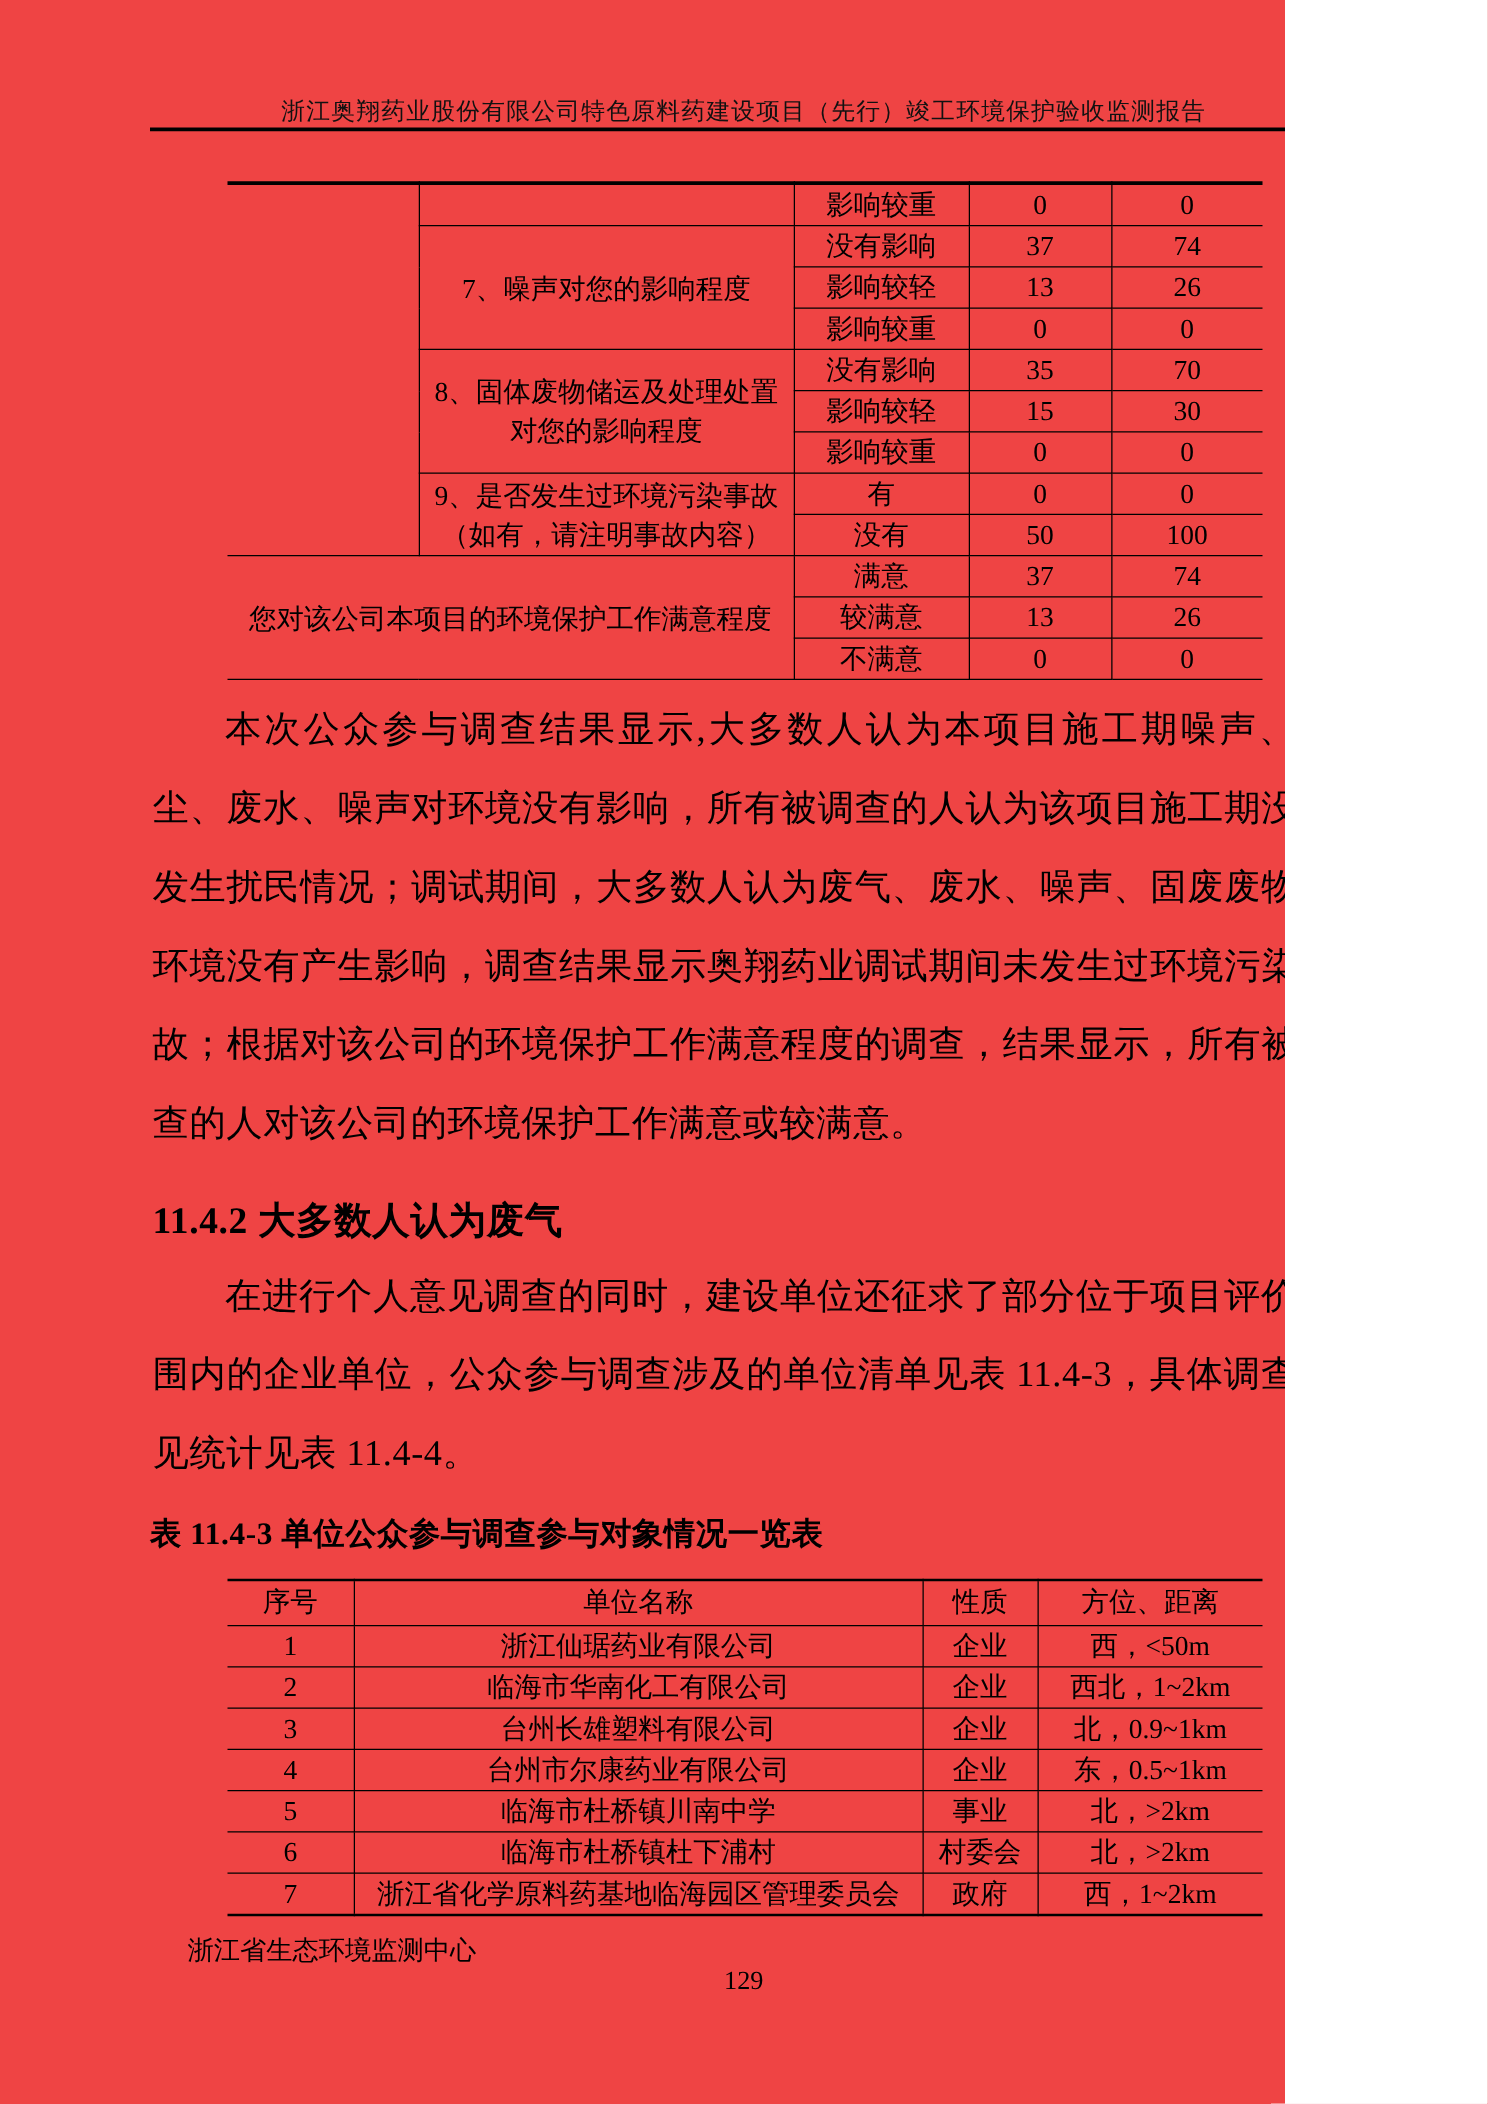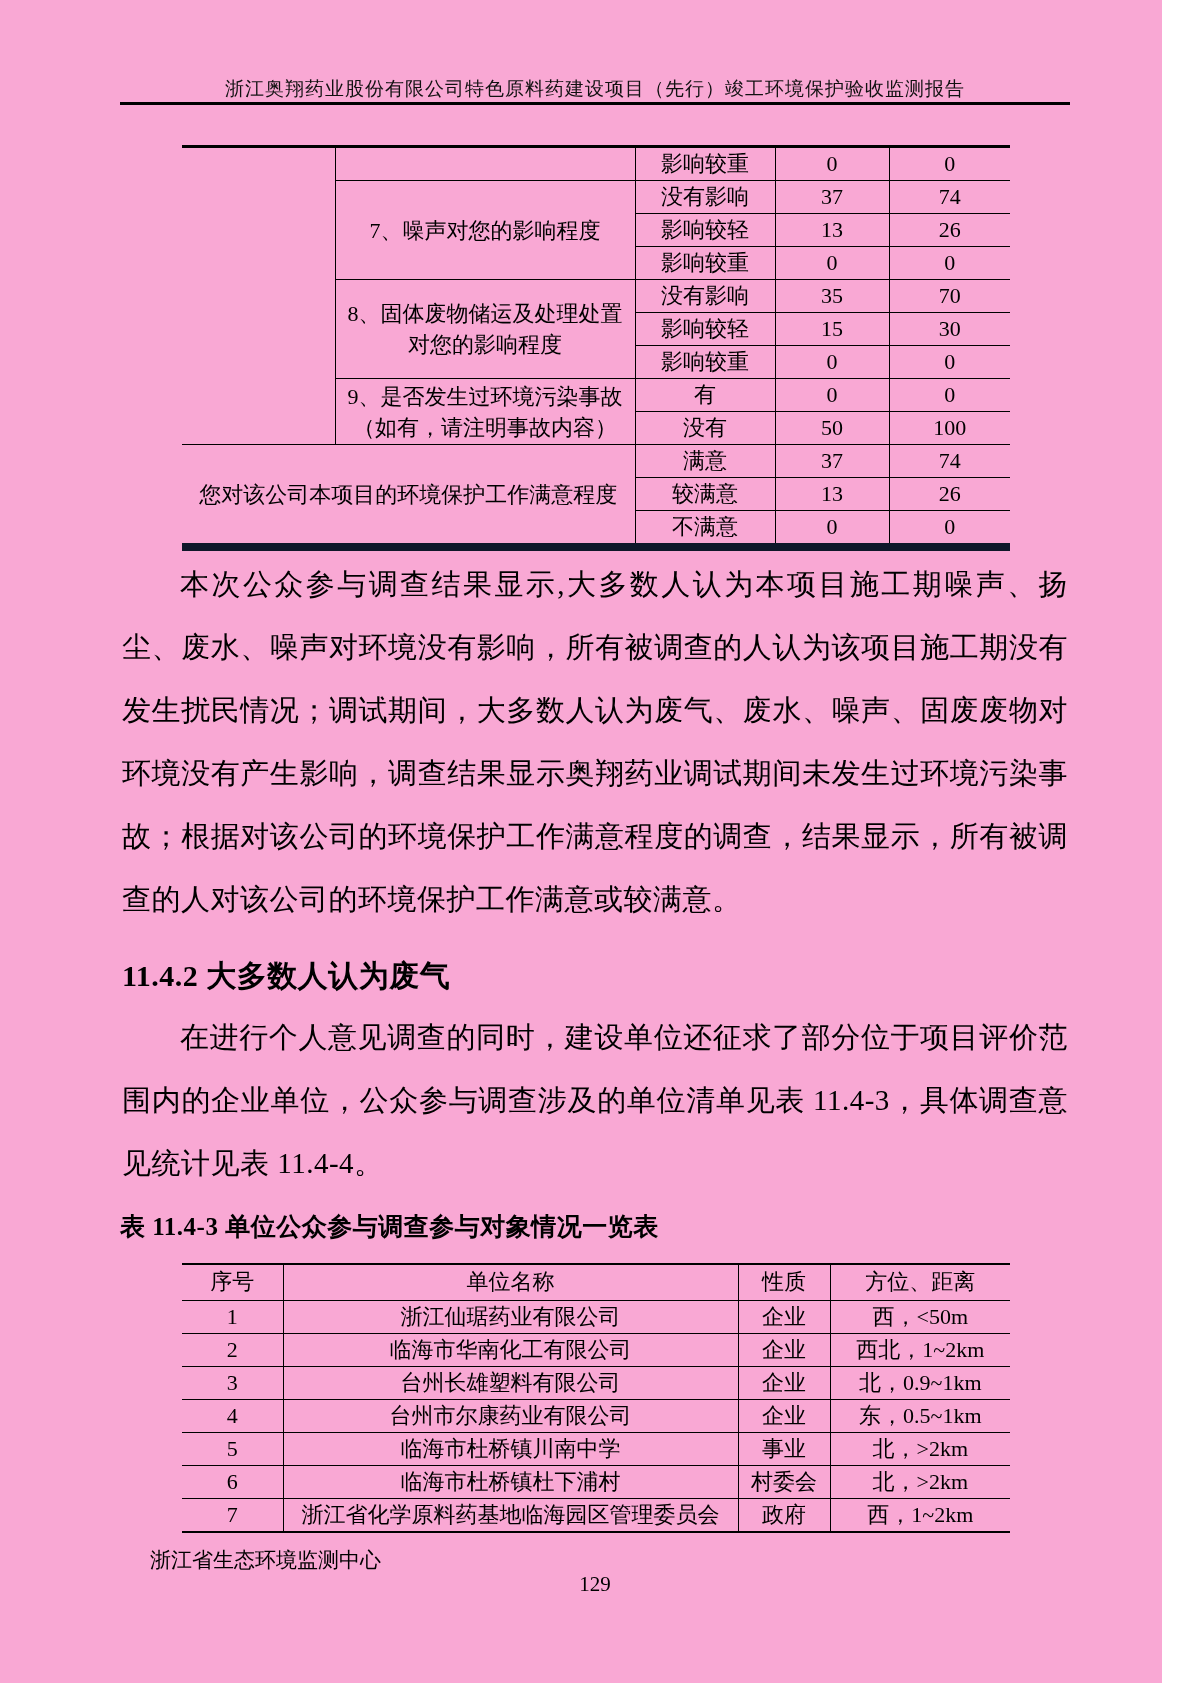--- a/index.html
+++ b/index.html
@@ -1,21 +1,21 @@
 <!DOCTYPE html>
 <html><head>
 <meta charset="utf-8">
 <style>
   * { margin: 0; padding: 0; box-sizing: border-box; }
   html, body { background: #ffffff; }
   .page {
     position: relative;
-    width: 1162px;
+    width: 1028px;
     height: 1683px;
-    background: #f9a8d4;
+    background: #ef4444;
     color: #000;
     font-family: "Liberation Serif", "DejaVu Serif", serif;
     overflow: hidden;
   }
 
   .header-title {
     position: absolute;
     top: 76px; left: 0; width: 1190px;
     text-align: center;
     font-size: 19px;
@@ -29,21 +29,21 @@
   }
 
   
   table.survey {
     position: absolute;
     top: 145px; left: 182px;
     width: 828px;
     border-collapse: collapse;
     table-layout: fixed;
     border-top: 3px solid #000;
-    border-bottom: 8px solid #0f172a;
+    border-bottom: 1px solid #0f172a;
     font-size: 22px;
   }
   table.survey td {
     border: 1px solid #000;
     text-align: center;
     vertical-align: middle;
     height: 33px;
     line-height: 30px;
     padding: 1px 2px;
   }

